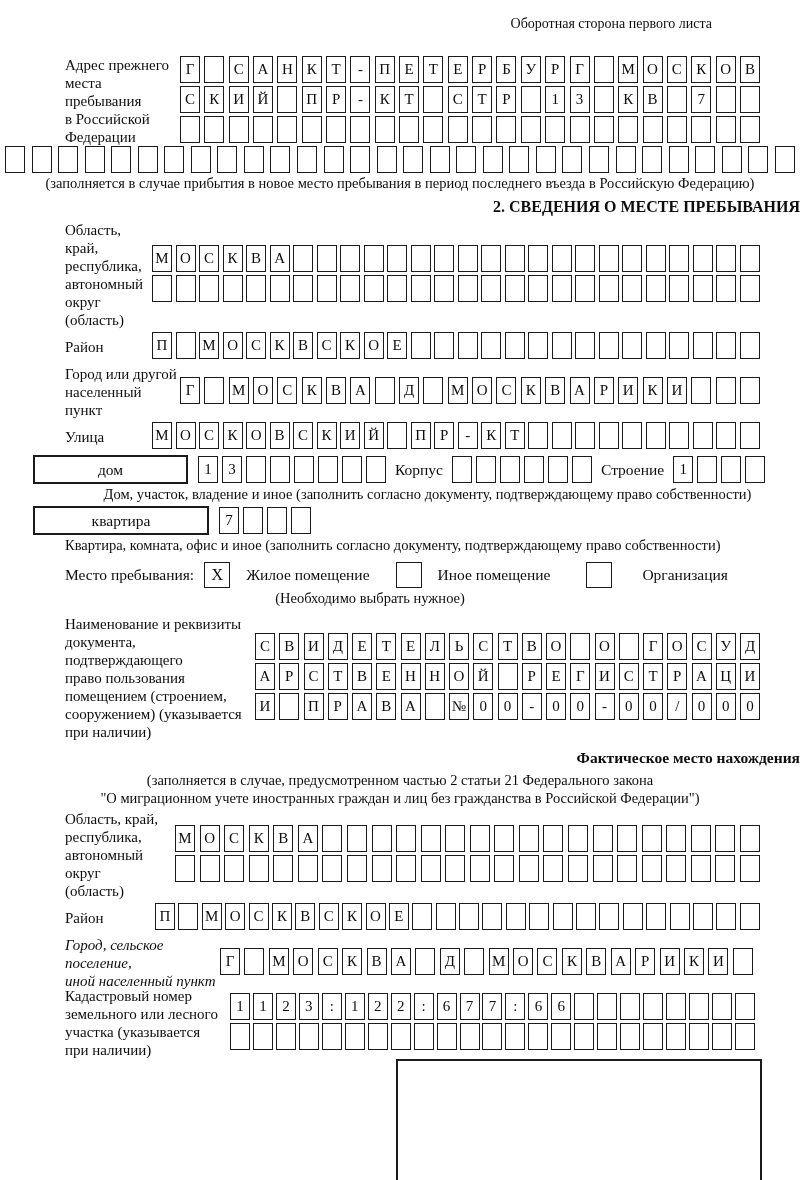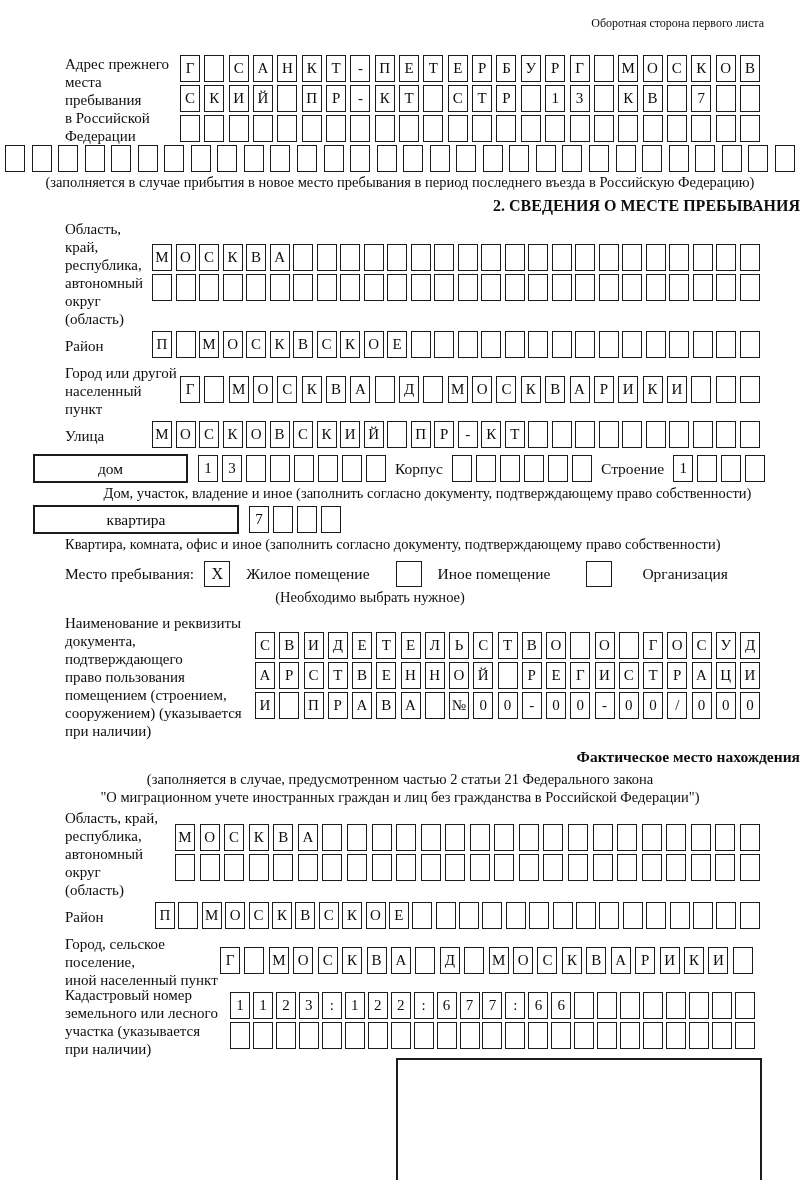--- a/index.html
+++ b/index.html
@@ -2,21 +2,21 @@
 <html><head>
 <meta charset="utf-8">
 <style>
   * { box-sizing: border-box; }
   html,body { margin:0; padding:0; background:#ffffff; }
   body {
     width:800px; height:1180px; overflow:hidden;
     font-family:"Liberation Serif","DejaVu Serif",serif;
     color:#0d0d0d;
   }
-  .corner-note { text-align:right; padding:16px 36px 0 0; font-size:12px; }
+  .corner-note { text-align:right; padding:16px 88px 0 0; font-size:14px; }
 
   .lbl { font-size:15px; line-height:18px; white-space:pre-line; flex-shrink:0; }
 
   .grid-row { display:flex; justify-content:space-between; margin-bottom:3px; }
   .cell {
     width:20px; height:27px; border:1.8px solid #1b1b1b;
     display:flex; align-items:center; justify-content:center;
     font-size:15px; line-height:1; flex-shrink:0; background:#fff;
   }
 
@@ -370,21 +370,21 @@
   <div class="cells-inline">
       <span class="cell">1</span>
       <span class="cell"></span>
       <span class="cell"></span>
       <span class="cell"></span>
     </div>
 </div>
 <div class="caption" style="text-align:center; margin-left:65px;">Дом, участок, владение и иное (заполнить согласно документу, подтверждающему право собственности)</div>
 
 <div class="dom-row">
-  <div class="widebox" style="width:206px;">квартира</div>
+  <div class="widebox" style="width:176px;">квартира</div>
   <div class="cells-inline" style="margin-left:10px;">
       <span class="cell">7</span>
       <span class="cell"></span>
       <span class="cell"></span>
       <span class="cell"></span>
     </div>
 </div>
 <div class="caption" style="text-align:left; margin-left:65px;">Квартира, комната, офис и иное (заполнить согласно документу, подтверждающему право собственности)</div>
 
 <div class="stay-row">
@@ -571,21 +571,21 @@
         <span class="cell"></span>
         <span class="cell"></span>
         <span class="cell"></span>
         <span class="cell"></span>
         <span class="cell"></span>
       </div>
   </div>
 </div>
 
 <div class="field">
-  <div class="lbl" style="width:155px;">Город, сельское поселение,
+  <div class="lbl" style="width:155px;font-style:italic;">Город, сельское поселение,
 иной населенный пункт</div>
   <div class="rows" style="max-width:533px;">
     <div class="grid-row">
         <span class="cell">Г</span>
         <span class="cell"></span>
         <span class="cell">М</span>
         <span class="cell">О</span>
         <span class="cell">С</span>
         <span class="cell">К</span>
         <span class="cell">В</span>

